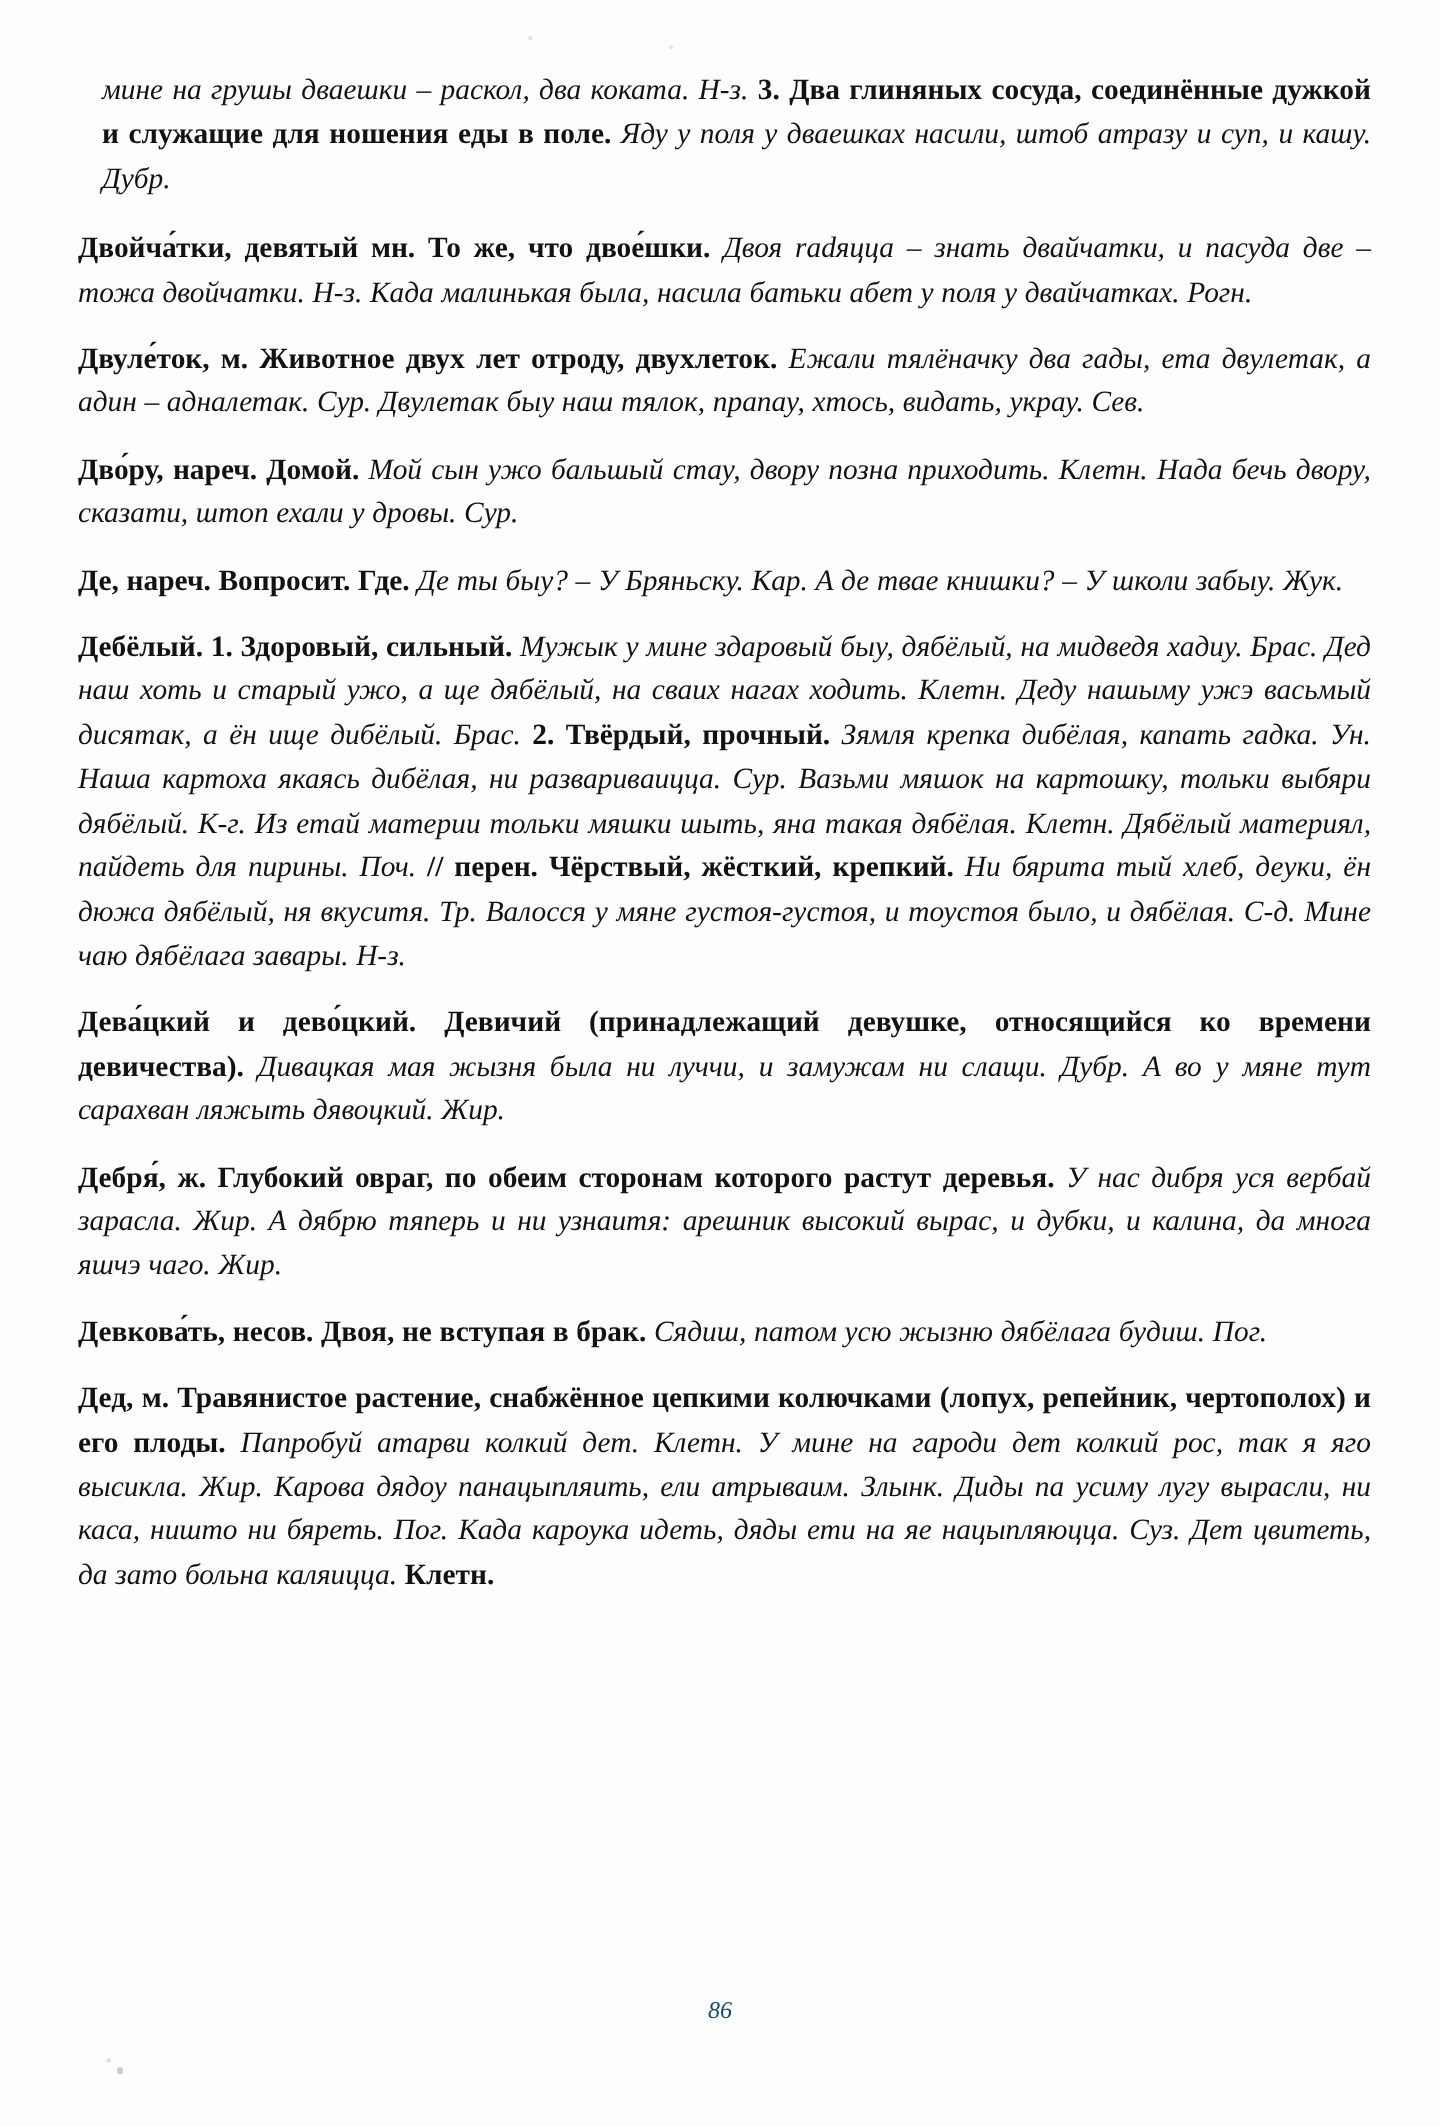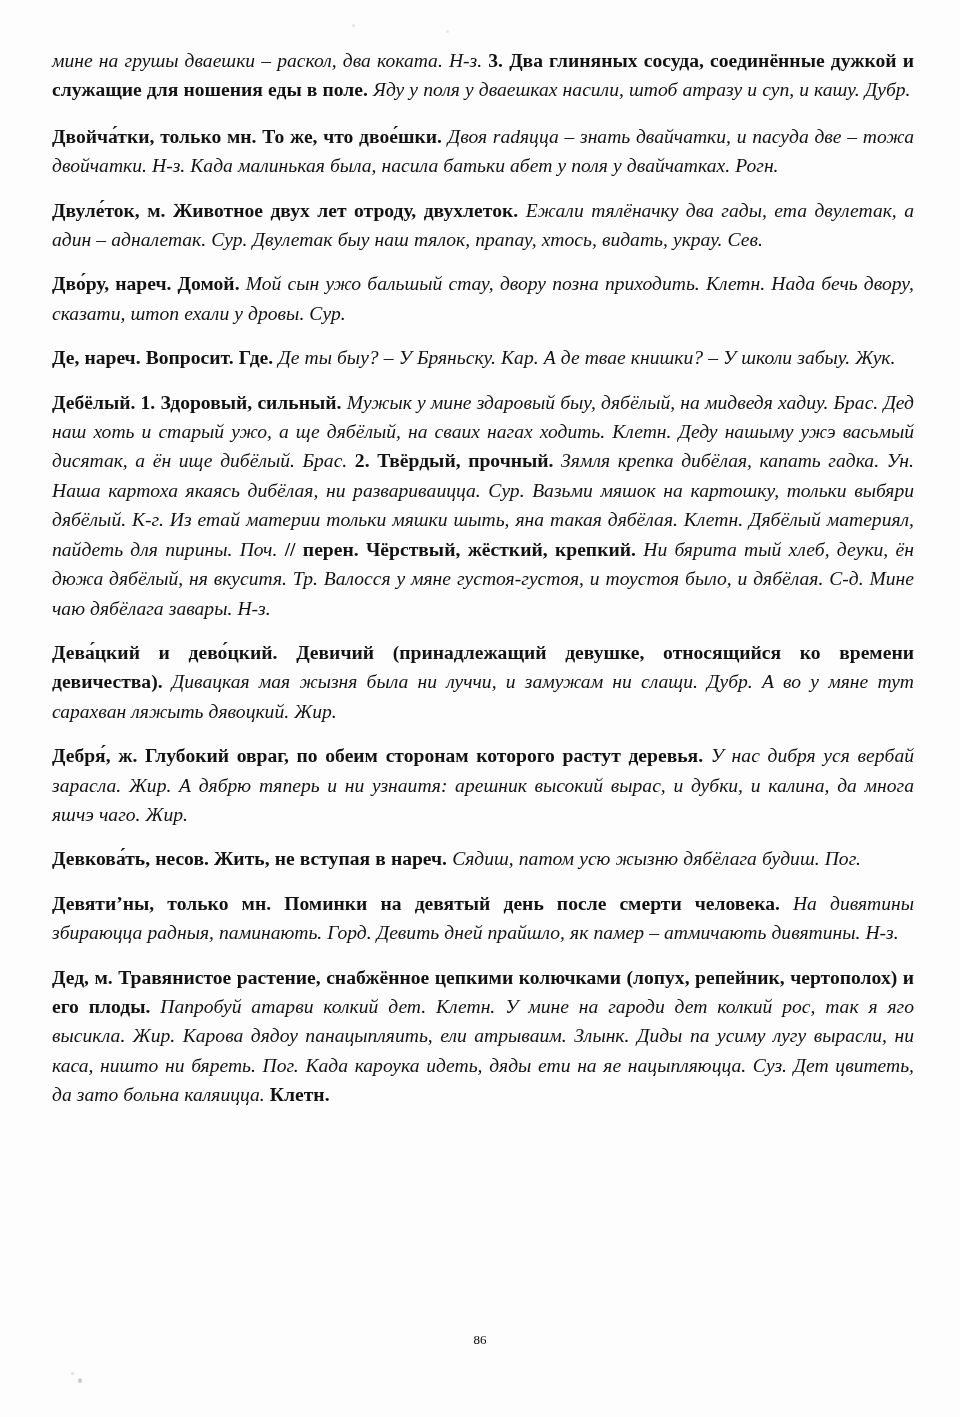--- a/index.html
+++ b/index.html
@@ -33,66 +33,66 @@
     font-size: 19.6px;
     line-height: 29.4px;
     text-align: justify;
     text-justify: inter-word;
     hyphens: manual;
     word-spacing: 0.2px;
   }
   .entry:last-of-type { margin-bottom: 0; }
 
   
-  .entry.cont { margin-bottom: 17px; }
+  .entry.cont { margin-bottom: 17px; margin-left: 16px; }
 
   b, .hw {
     font-weight: bold;
     font-style: normal;
   }
   i, .ex {
     font-style: italic;
     font-weight: normal;
   }
 
   .folio {
     position: absolute;
     top: 1332px;
     left: 0;
     width: 960px;
     text-align: center;
-    font-size: 13px;
+    font-size: 16px;
     font-family: "Liberation Serif", "DejaVu Serif", serif;
-    color: #000000;
+    color: #0c4a6e;
+    font-style: italic;
   }
 
   .speck {
     position: absolute;
     background: #9a9a9a;
     border-radius: 50%;
     opacity: 0.5;
   }
 </style>
 </head>
 <body>
 
 <div class="page">
 
   <div class="content">
 
   <p class="entry cont"><i>мине на грушы дваешки – раскол, два коката.</i><i> Н-з.</i><b> 3. Два глиняных сосуда, соединённые дужкой и служащие для ношения еды в поле.</b><i> Яду у поля у дваешках насили, штоб атразу и суп, и кашу. Дубр.</i></p>
-      <p class="entry"><b>Двойча́тки, только мн. То же, что двое́шки.</b><i> Двоя radяцца – знать двайчатки, и пасуда две – тожа двойчатки. Н-з. Када малинькая была, насила батьки абет у поля у двайчатках. Рогн.</i></p>
+      <p class="entry"><b>Двойча́тки, девятый мн. То же, что двое́шки.</b><i> Двоя radяцца – знать двайчатки, и пасуда две – тожа двойчатки. Н-з. Када малинькая была, насила батьки абет у поля у двайчатках. Рогн.</i></p>
       <p class="entry"><b>Двуле́ток, м. Животное двух лет отроду, двухлеток.</b><i> Ежали тялёначку два гады, ета двулетак, а адин – адналетак. Сур. Двулетак быу наш тялок, прапау, хтось, видать, украу. Сев.</i></p>
       <p class="entry"><b>Дво́ру, нареч. Домой.</b><i> Мой сын ужо бальшый стау, двору позна приходить. Клетн. Нада бечь двору, сказати, штоп ехали у дровы. Сур.</i></p>
       <p class="entry"><b>Де, нареч. Вопросит. Где.</b><i> Де ты быу? – У Бряньску. Кар. А де твае книшки? – У школи забыу. Жук.</i></p>
       <p class="entry"><b>Дебёлый. 1. Здоровый, сильный.</b><i> Мужык у мине здаровый быу, дябёлый, на мидведя хадиу. Брас. Дед наш хоть и старый ужо, а ще дябёлый, на сваих нагах ходить. Клетн. Деду нашыму ужэ васьмый дисятак, а ён ище дибёлый. Брас.</i><b> 2. Твёрдый, прочный.</b><i> Зямля крепка дибёлая, капать гадка. Ун. Наша картоха якаясь дибёлая, ни разваривaицца. Сур. Вазьми мяшок на картошку, тольки выбяри дябёлый. К-г. Из етай материи тольки мяшки шыть, яна такая дябёлая. Клетн. Дябёлый материял, пайдеть для пирины. Поч.</i><b> // перен. Чёрствый, жёсткий, крепкий.</b><i> Ни бярита тый хлеб, деуки, ён дюжа дябёлый, ня вкуситя. Тр. Валосся у мяне густоя-густоя, и тоустоя было, и дябёлая. С-д. Мине чаю дябёлага завары. Н-з.</i></p>
       <p class="entry"><b>Дева́цкий и дево́цкий. Девичий (принадлежащий девушке, относящийся ко времени девичества).</b><i> Дивацкая мая жызня была ни луччи, и замужам ни слащи. Дубр. А во у мяне тут сарахван ляжыть дявоцкий. Жир.</i></p>
       <p class="entry"><b>Дебря́, ж. Глубокий овраг, по обеим сторонам которого растут деревья.</b><i> У нас дибря уся вербай зарасла. Жир. А дябрю тяперь и ни узнаитя: арешник высокий вырас, и дубки, и калина, да многа яшчэ чаго. Жир.</i></p>
-      <p class="entry"><b>Девкова́ть, несов. Жить, не вступая в нареч.</b><i> Сядиш, патом усю жызню дябёлага будиш. Пог.</i></p>
-      <p class="entry"><b>Девяти’ны, только мн. Поминки на девятый день после смерти человека.</b><i> На дивятины збираюцца радныя, паминають. Горд. Девить дней прайшло, як памер – атмичають дивятины. Н-з.</i></p>
+      <p class="entry"><b>Девкова́ть, несов. Двоя, не вступая в брак.</b><i> Сядиш, патом усю жызню дябёлага будиш. Пог.</i></p>
       <p class="entry"><b>Дед, м. Травянистое растение, снабжённое цепкими колючками (лопух, репейник, чертополох) и его плоды.</b><i> Папробуй атарви колкий дет. Клетн. У мине на гароди дет колкий рос, так я яго высикла. Жир. Карова дядоу панацыпляить, ели атрываим. Злынк. Диды па усиму лугу вырасли, ни каса, ништо ни бяреть. Пог. Када кароука идеть, дяды ети на яе нацыпляюцца. Суз. Дет цвитеть, да зато больна каляицца.</i><b> Клетн.</b></p>
     </div>
 
   <div class="folio">86</div>
 
   <div class="speck" style="left:78px; top:1378px; width:4px; height:5px;"></div>
   <div class="speck" style="left:71px; top:1372px; width:3px; height:3px; opacity:.3;"></div>
   <div class="speck" style="left:352px; top:24px; width:3px; height:3px; opacity:.25;"></div>
   <div class="speck" style="left:446px; top:30px; width:3px; height:3px; opacity:.22;"></div>
 </div>

